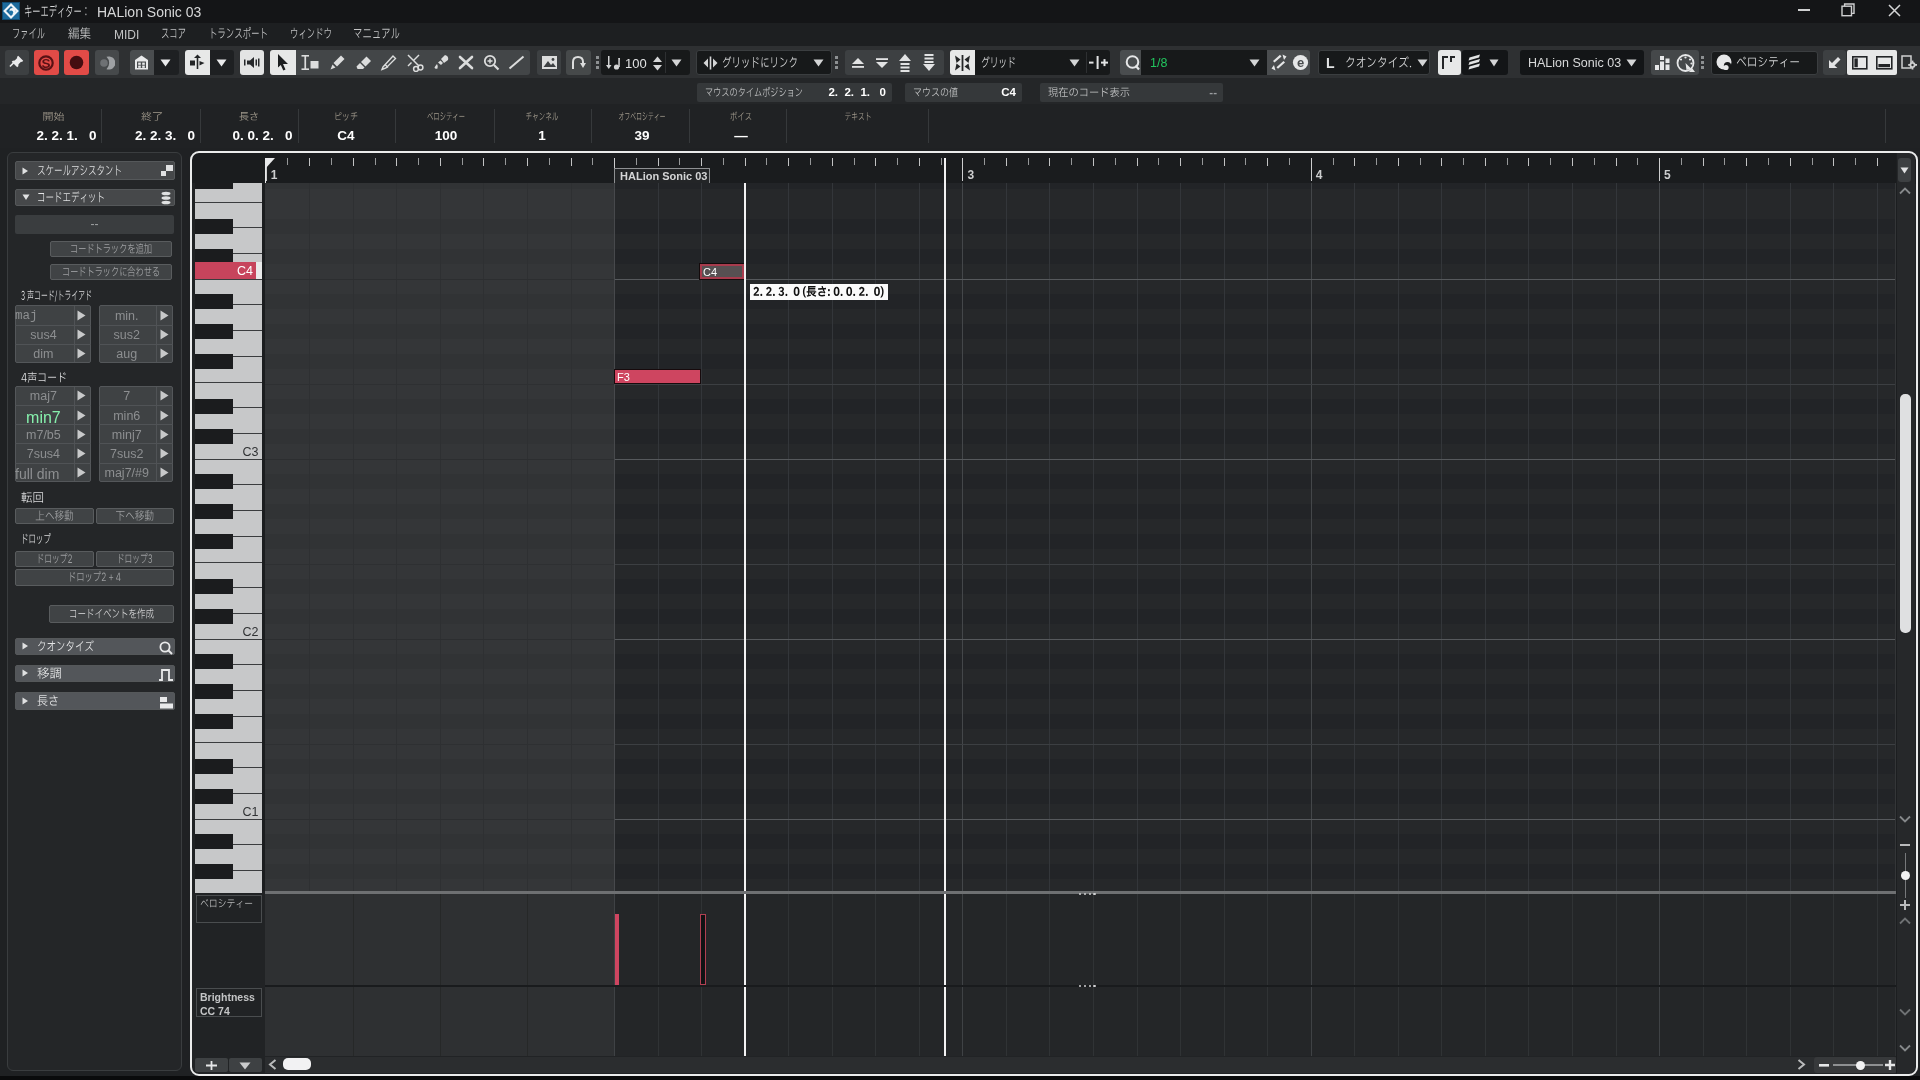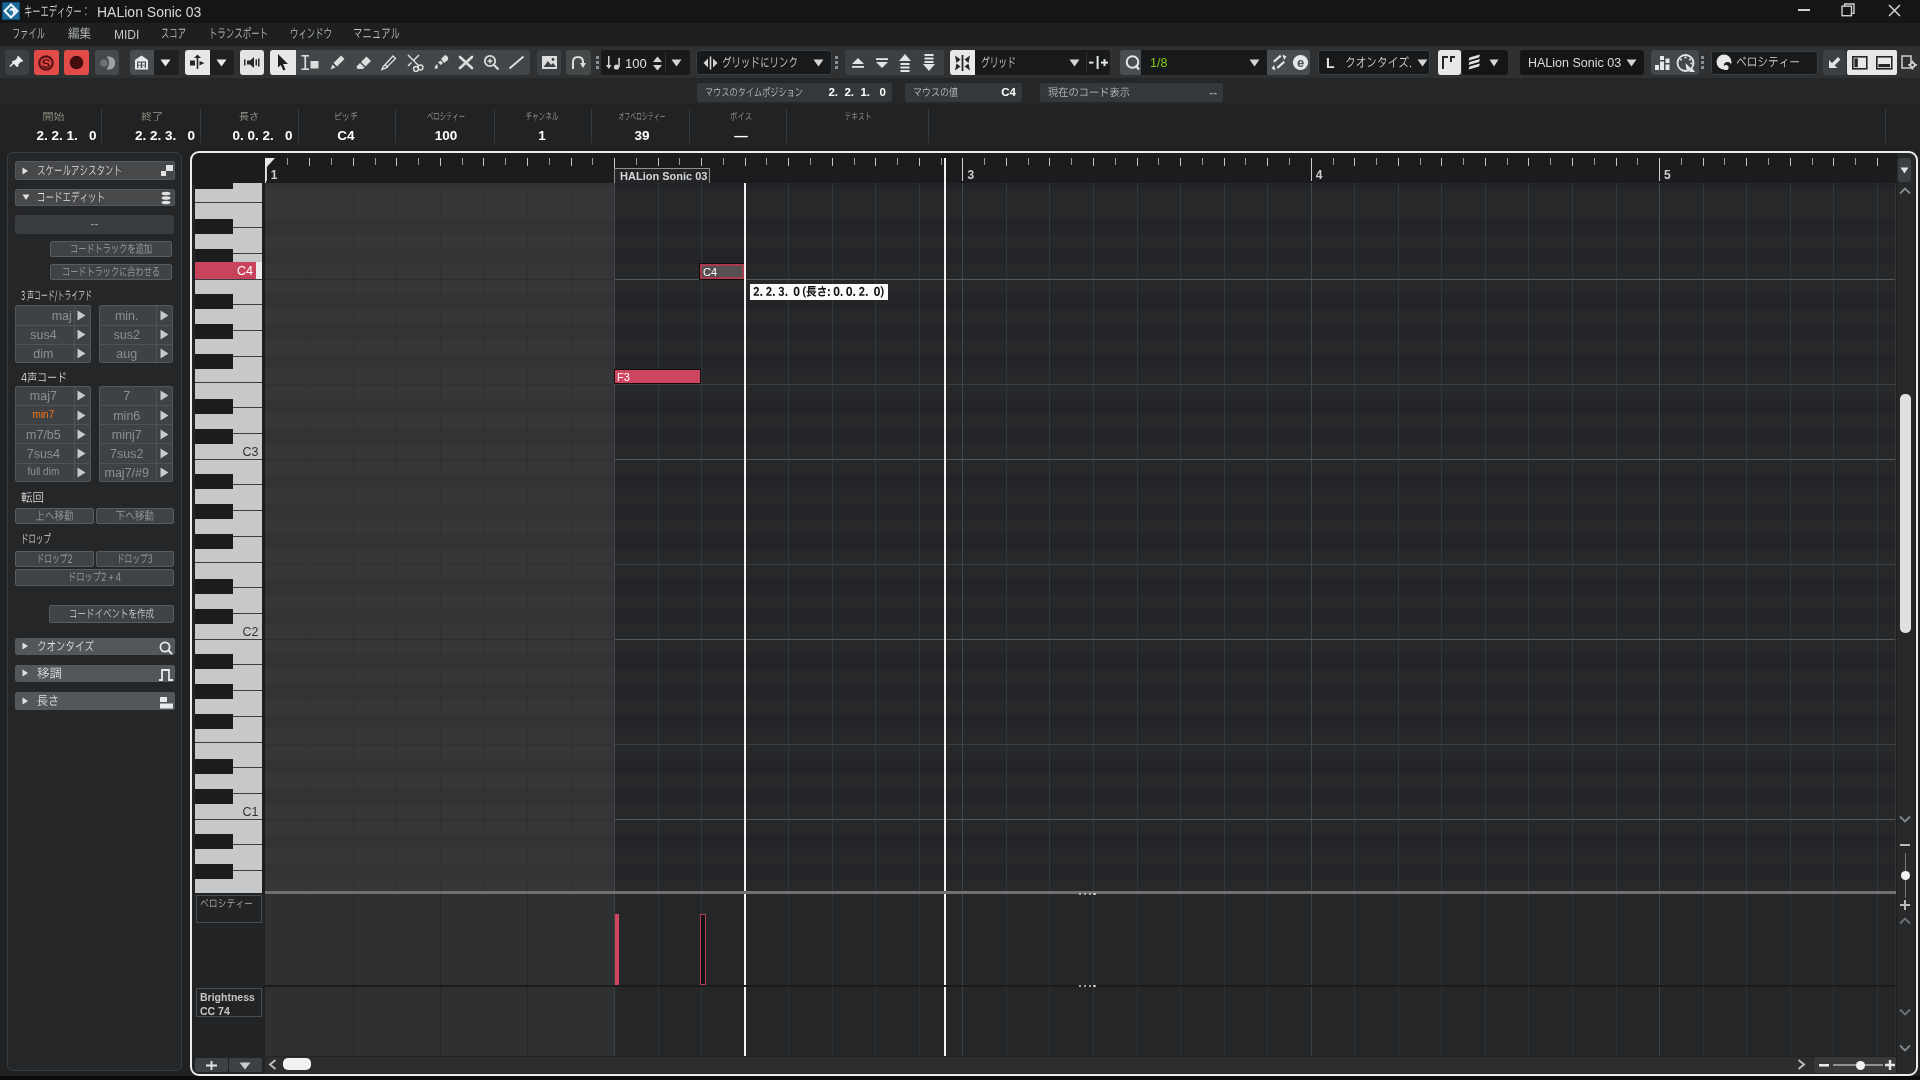--- a/index.html
+++ b/index.html
@@ -245,21 +245,21 @@
       <rect x="12" y="6.6" width="7" height="2"></rect>
       <rect x="14.5" y="4.1" width="2" height="7"></rect>
     </g>
   </svg>
 <div style="left:1120px;top:50px;width:190px;height:25px;background:#4a4d4f;border-radius:3px;"></div>
 <svg style="position:absolute;left:1124px;top:53.5px" width="18" height="18" viewBox="0 0 18 18">
     <circle cx="8.5" cy="8" r="5.8" fill="none" stroke="#e6e7e8" stroke-width="2"></circle>
     <path d="M11.5 11.5 L15 15.5" stroke="#e6e7e8" stroke-width="2.2"></path>
   </svg>
 <div style="left:1141px;top:50px;width:126px;height:25px;background:#17191a;border-radius:0px;"></div>
-<div class="t" style="left:1150px;top:56px;width:40px;height:14px;font-size:12.5px;color:#84cc16;transform:translateZ(0);">1/8</div>
+<div class="t" style="left:1150px;top:56px;width:40px;height:14px;font-size:12.5px;color:#22c55e;transform:translateZ(0);">1/8</div>
 <svg style="position:absolute;left:1249px;top:59px" width="11" height="8" viewBox="0 0 11 8">
     <path d="M0.5 0.5 L10.5 0.5 L5.5 7.5Z" fill="#d4d5d6"></path>
   </svg>
 <svg style="position:absolute;left:1271px;top:54px" width="16" height="17" viewBox="0 0 16 17">
     <g fill="#e6e7e8">
       <path d="M2 7 L9 0.8 L10.5 2.4 L3.5 8.6Z"></path>
       <path d="M7 14.8 L14 8.6 L12.5 7 L5.5 13.2Z"></path>
       <path d="M11.5 0.5 L15.5 2.5 L13 6Z"></path>
       <path d="M4.5 16.5 L0.5 14.5 L3 11Z"></path>
     </g>
@@ -399,21 +399,21 @@
     <g fill="#e0e1e2">
       <ellipse cx="6" cy="2.5" rx="4.5" ry="1.8"></ellipse>
       <ellipse cx="6" cy="7" rx="4.5" ry="1.8"></ellipse>
       <ellipse cx="6" cy="11.5" rx="4.5" ry="1.8"></ellipse>
     </g>
   </svg>
 <div style="left:15px;top:215px;width:159px;height:19px;background:#3a3d3f;border-radius:2px;font-size:12px;color:#a0a2a4;text-align:center;line-height:19px;transform:translateZ(0);">--</div>
 <div style="left:50px;top:241px;width:122px;height:15.5px;background:#404345;border:1px solid #595c5e;border-radius:2px;"></div>
 <div style="left:50px;top:263.5px;width:122px;height:16.5px;background:#404345;border:1px solid #595c5e;border-radius:2px;"></div>
 <div style="left:15px;top:305.3px;width:75.8px;height:57.599999999999994px;background:#3f4244;border:1px solid #54575a;border-radius:2px;"></div>
-<div style="left:15px;top:308.8px;width:56.8px;height:13px;font-size:12.5px;color:#8d8f91;text-align:right;transform:translateZ(0);">maj</div>
+<div style="left:15px;top:308.8px;width:56.8px;height:13px;font-size:12.5px;color:#8d8f91;text-align:left;transform:translateZ(0);font-family:Liberation Mono, monospace;">maj</div>
 <svg style="position:absolute;left:77.3px;top:309.8px" width="9" height="11" viewBox="0 0 9 11">
     <path d="M0.5 0.5 L8.5 5.5 L0.5 10.5Z" fill="#c8c9ca"></path>
   </svg>
 <div style="left:15px;top:324.5px;width:75.8px;height:1px;background:#505356;"></div>
 <div style="left:15px;top:328.0px;width:56.8px;height:13px;font-size:12.5px;color:#8d8f91;text-align:center;transform:translateZ(0);">sus4</div>
 <svg style="position:absolute;left:77.3px;top:329.0px" width="9" height="11" viewBox="0 0 9 11">
     <path d="M0.5 0.5 L8.5 5.5 L0.5 10.5Z" fill="#c8c9ca"></path>
   </svg>
 <div style="left:15px;top:343.7px;width:75.8px;height:1px;background:#505356;"></div>
 <div style="left:15px;top:347.2px;width:56.8px;height:13px;font-size:12.5px;color:#8d8f91;text-align:center;transform:translateZ(0);">dim</div>
@@ -436,36 +436,36 @@
 <svg style="position:absolute;left:159.8px;top:348.2px" width="9" height="11" viewBox="0 0 9 11">
     <path d="M0.5 0.5 L8.5 5.5 L0.5 10.5Z" fill="#c8c9ca"></path>
   </svg>
 <div style="left:156.3px;top:306.3px;width:1px;height:55.599999999999994px;background:#505356;"></div>
 <div style="left:15px;top:385.8px;width:75.8px;height:96.0px;background:#3f4244;border:1px solid #54575a;border-radius:2px;"></div>
 <div style="left:15px;top:389.3px;width:56.8px;height:13px;font-size:12.5px;color:#8d8f91;text-align:center;transform:translateZ(0);">maj7</div>
 <svg style="position:absolute;left:77.3px;top:390.3px" width="9" height="11" viewBox="0 0 9 11">
     <path d="M0.5 0.5 L8.5 5.5 L0.5 10.5Z" fill="#c8c9ca"></path>
   </svg>
 <div style="left:15px;top:405.0px;width:75.8px;height:1px;background:#505356;"></div>
-<div style="left:15px;top:408.5px;width:56.8px;height:13px;font-size:10px;color:#f97316;text-align:center;transform:translateZ(0);">min7</div>
+<div style="left:15px;top:408.5px;width:56.8px;height:13px;font-size:16px;color:#86efac;text-align:center;transform:translateZ(0);">min7</div>
 <svg style="position:absolute;left:77.3px;top:409.5px" width="9" height="11" viewBox="0 0 9 11">
     <path d="M0.5 0.5 L8.5 5.5 L0.5 10.5Z" fill="#c8c9ca"></path>
   </svg>
 <div style="left:15px;top:424.2px;width:75.8px;height:1px;background:#505356;"></div>
 <div style="left:15px;top:427.7px;width:56.8px;height:13px;font-size:12.5px;color:#8d8f91;text-align:center;transform:translateZ(0);">m7/b5</div>
 <svg style="position:absolute;left:77.3px;top:428.7px" width="9" height="11" viewBox="0 0 9 11">
     <path d="M0.5 0.5 L8.5 5.5 L0.5 10.5Z" fill="#c8c9ca"></path>
   </svg>
 <div style="left:15px;top:443.4px;width:75.8px;height:1px;background:#505356;"></div>
 <div style="left:15px;top:446.9px;width:56.8px;height:13px;font-size:12.5px;color:#8d8f91;text-align:center;transform:translateZ(0);">7sus4</div>
 <svg style="position:absolute;left:77.3px;top:447.9px" width="9" height="11" viewBox="0 0 9 11">
     <path d="M0.5 0.5 L8.5 5.5 L0.5 10.5Z" fill="#c8c9ca"></path>
   </svg>
 <div style="left:15px;top:462.6px;width:75.8px;height:1px;background:#505356;"></div>
-<div style="left:15px;top:466.1px;width:56.8px;height:13px;font-size:10px;color:#8d8f91;text-align:center;transform:translateZ(0);">full dim</div>
+<div style="left:15px;top:466.1px;width:56.8px;height:13px;font-size:14px;color:#8d8f91;transform:translateZ(0);">full dim</div>
 <svg style="position:absolute;left:77.3px;top:467.1px" width="9" height="11" viewBox="0 0 9 11">
     <path d="M0.5 0.5 L8.5 5.5 L0.5 10.5Z" fill="#c8c9ca"></path>
   </svg>
 <div style="left:73.8px;top:386.8px;width:1px;height:94.0px;background:#505356;"></div>
 <div style="left:99.2px;top:385.8px;width:74.1px;height:96.0px;background:#3f4244;border:1px solid #54575a;border-radius:2px;"></div>
 <div style="left:99.2px;top:389.3px;width:55.099999999999994px;height:13px;font-size:12.5px;color:#8d8f91;text-align:center;transform:translateZ(0);">7</div>
 <svg style="position:absolute;left:159.8px;top:390.3px" width="9" height="11" viewBox="0 0 9 11">
     <path d="M0.5 0.5 L8.5 5.5 L0.5 10.5Z" fill="#c8c9ca"></path>
   </svg>
 <div style="left:99.2px;top:405.0px;width:74.1px;height:1px;background:#505356;"></div>

